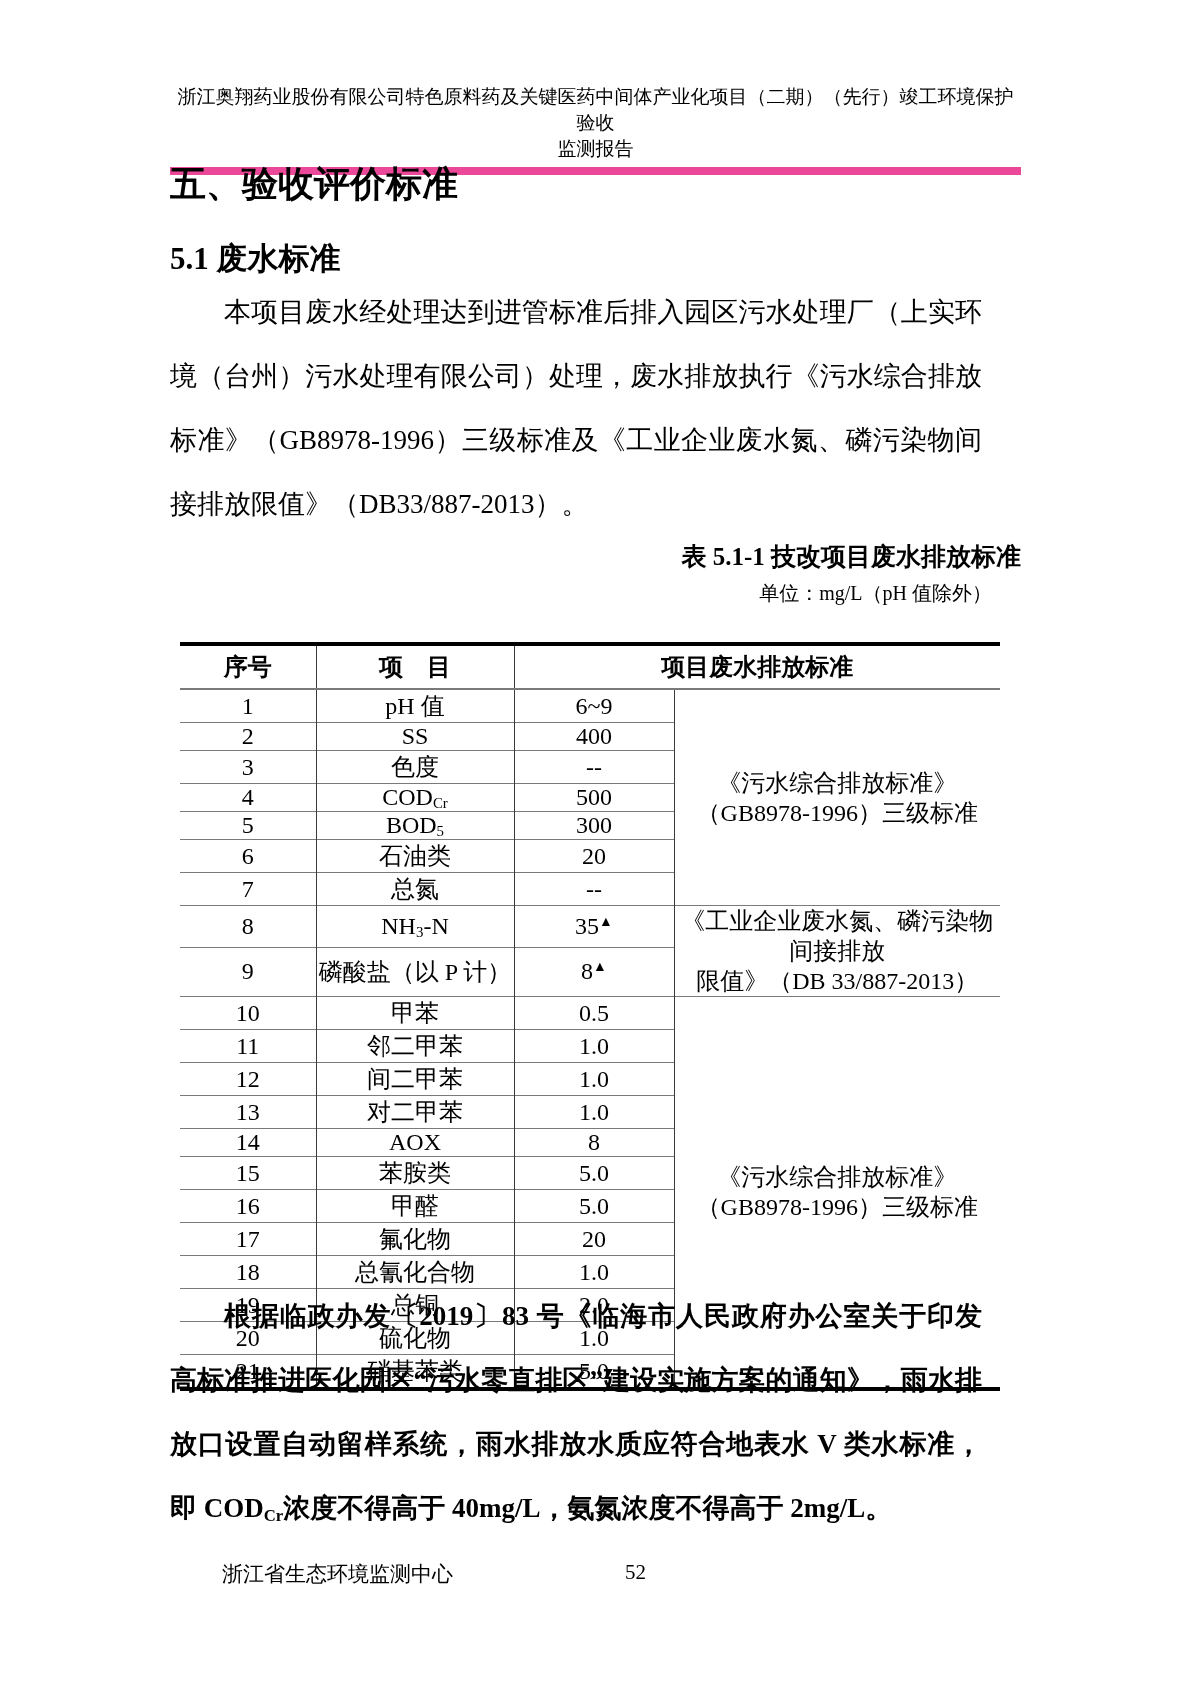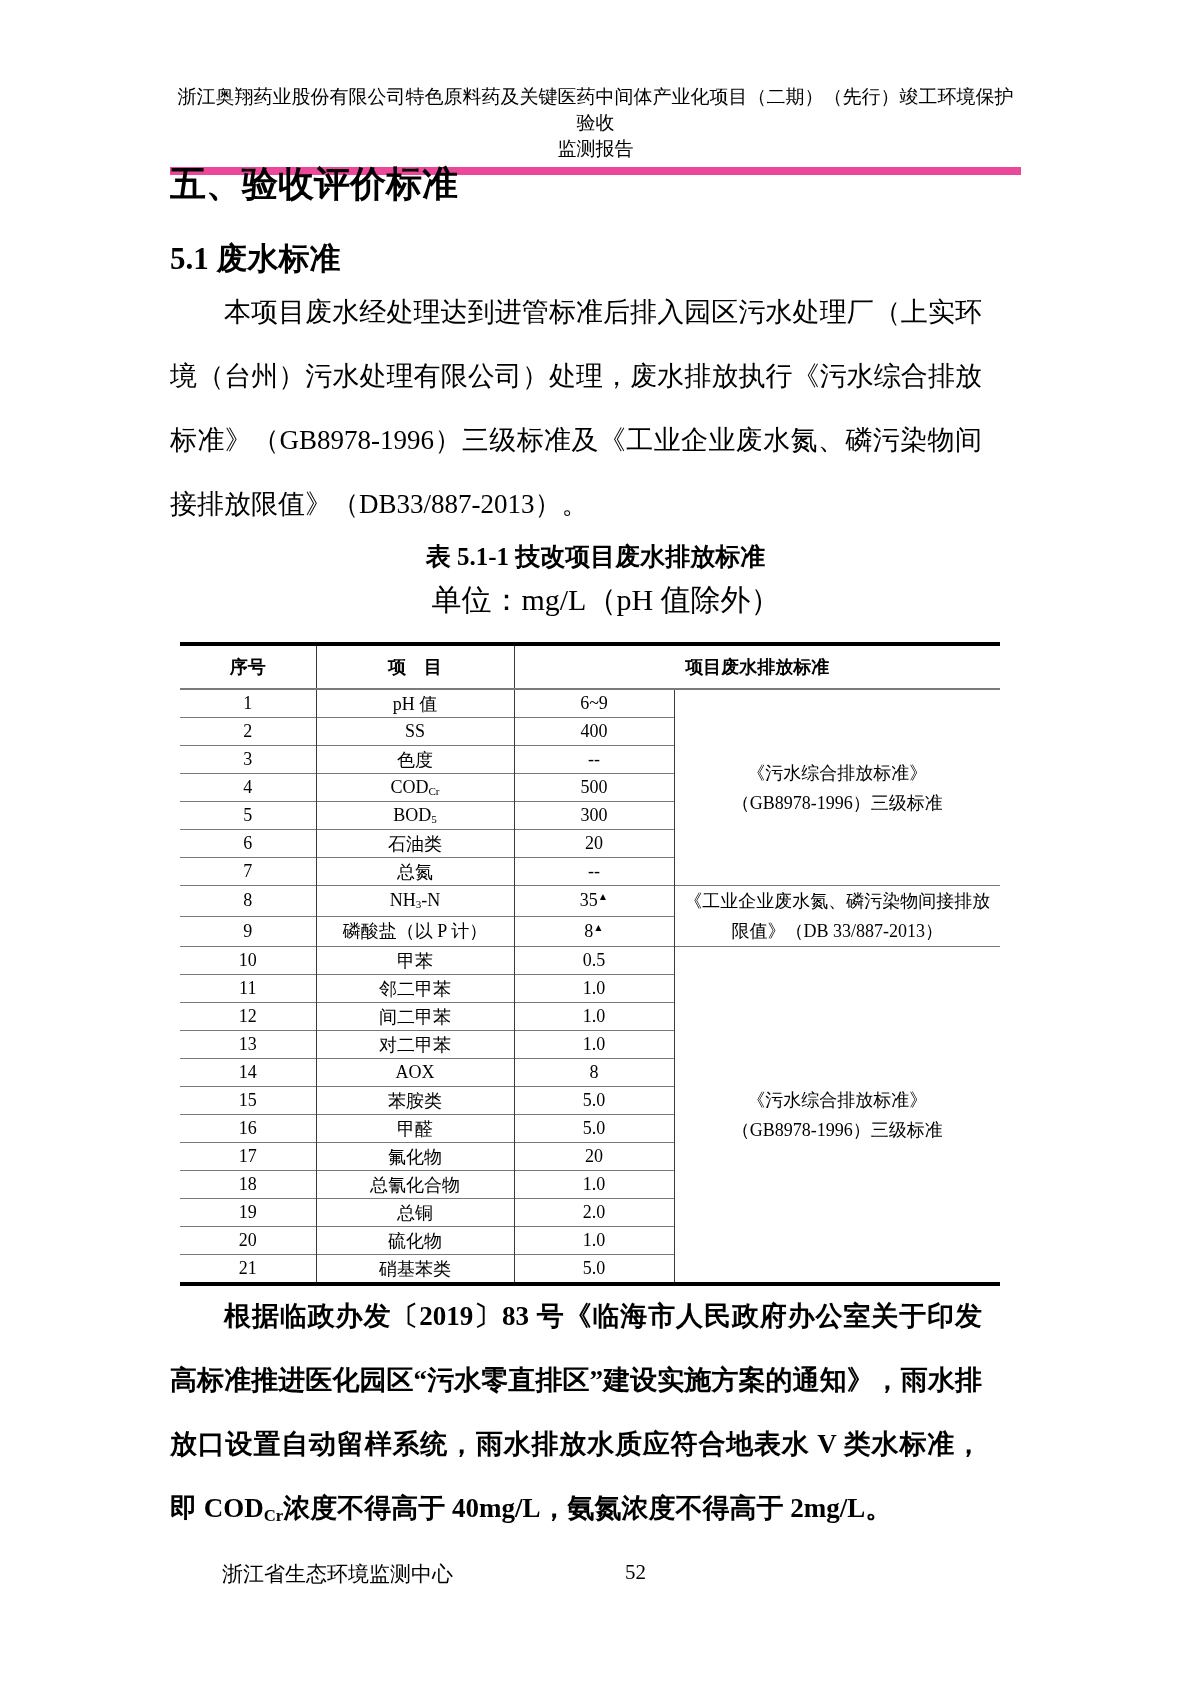--- a/index.html
+++ b/index.html
@@ -25,32 +25,32 @@
   .body-para {
     left: 170px; width: 812px;
     font-size: 27px; line-height: 64px;
     text-align: justify; text-indent: 2em;
   }
   .para1 { top: 280px; }
   .para2 { top: 1284px; font-weight: bold; }
 
   .table-caption {
     left: 170px; top: 540px; width: 851px;
-    text-align: center; font-size: 25px; font-weight: bold;
+    text-align: right; font-size: 25px; font-weight: bold;
   }
   .unit-note {
-    left: 196px; top: 580px; width: 820px;
-    text-align: center; font-size: 30px;
+    left: 172px; top: 580px; width: 820px;
+    text-align: right; font-size: 20px;
   }
 
   .std-table {
     left: 180px; top: 642px; width: 820px;
     border-collapse: collapse; table-layout: fixed;
     border-top: 4px solid #000; border-bottom: 4px solid #000;
-    font-size: 18px;
+    font-size: 24px;
   }
   .std-table th, .std-table td {
     padding: 0; text-align: center; vertical-align: middle;
     font-weight: normal; overflow: hidden;
   }
   .std-table thead th {
     height: 42px; font-weight: bold;
     border-bottom: 2px solid #7a7a7a;
   }
   .std-table thead th.b-r { border-right: 1px solid #3a3a3a; }

